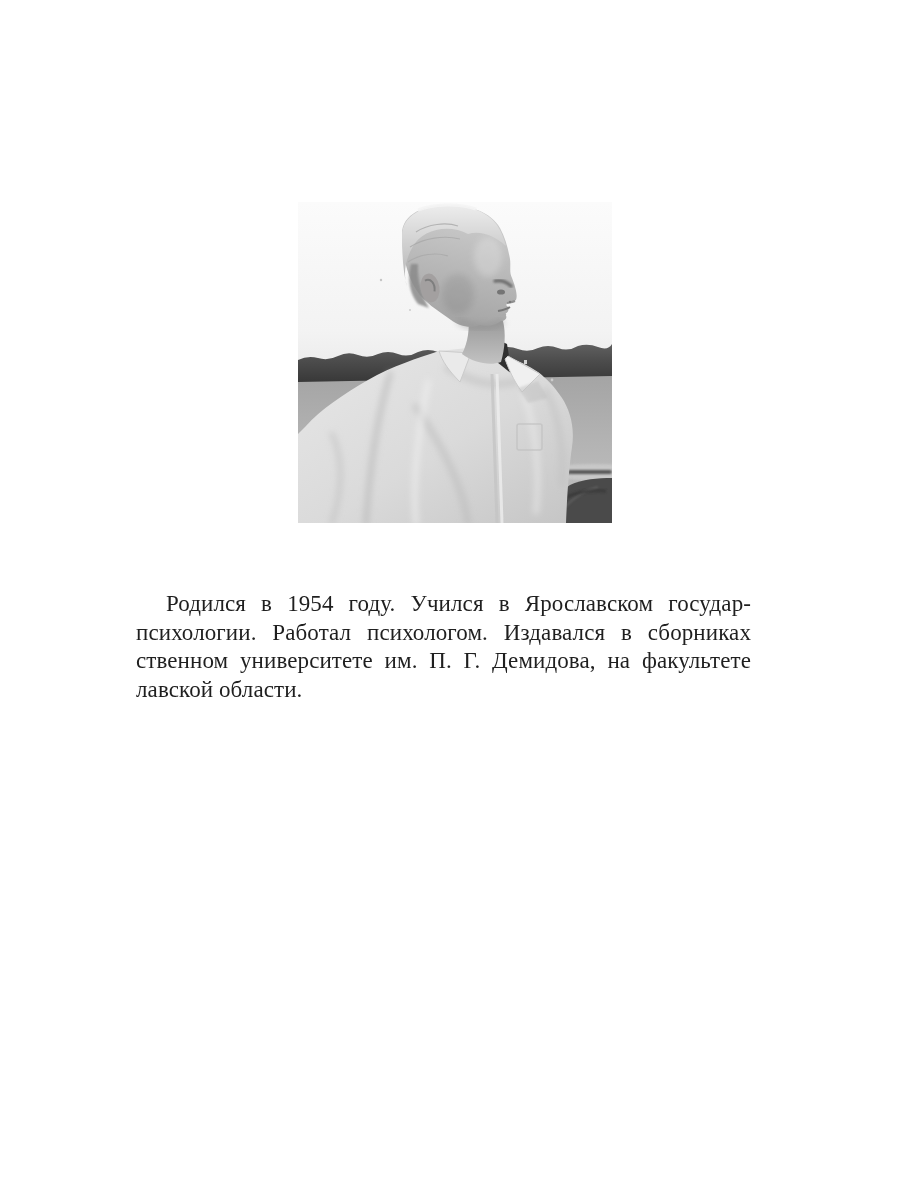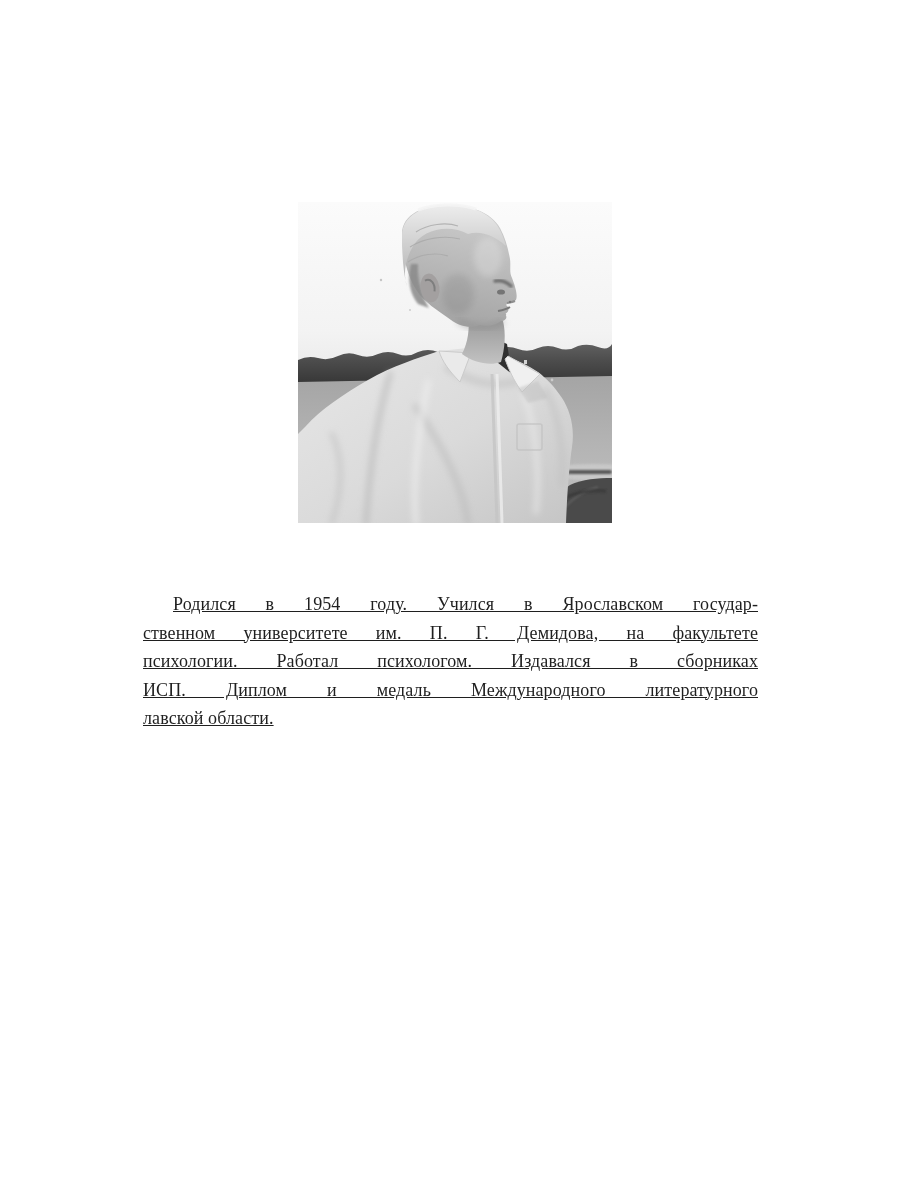--- a/index.html
+++ b/index.html
@@ -16,27 +16,26 @@
   }
   .photo {
     position: absolute;
     left: 298px; top: 202px;
     width: 314px; height: 321px;
     overflow: hidden;
   }
   .photo svg { display: block; width: 314px; height: 321px; }
   .bio {
     position: absolute;
-    left: 143px; top: 590px;
+    left: 136px; top: 590px;
     width: 615px;
-    font-size: 18px;
+    font-size: 23px;
     line-height: 28.5px;
     color: var(--ink, #1f1f1f);
     letter-spacing: 0.1px;
-    text-decoration: underline;
   }
   .bio .line {
     text-align: justify;
     text-align-last: justify;
   }
   .bio .line.indent { text-indent: 30px; }
   .bio .line.last { text-align: center; text-align-last: left; }
 </style>
 </head>
 <body>
@@ -155,19 +154,18 @@
         <circle cx="212" cy="100" r="1.2" fill="#777777"></circle>
         <path d="M200,109 C205,108 209,107 212,105" stroke="#777777" stroke-width="2" fill="none"></path>
         <path d="M199,114 C203,114 206,113 208,112" stroke="#aaaaaa" stroke-width="1.5" fill="none"></path>
         <path d="M160,118 C175,128 195,127 205,119" stroke="#8c8c8c" stroke-width="6" fill="none" opacity="0.5" filter="url(#softer)"></path>
       </g>
     </svg>
   </div>
 
   <div class="bio" style="color: rgb(31, 31, 31);">
     <div class="line indent">Родился в 1954 году. Учился в Ярославском государ-</div>
+    <div class="line">психологии. Работал психологом. Издавался в сборниках</div>
     <div class="line">ственном университете им. П. Г. Демидова, на факультете</div>
-    <div class="line">психологии. Работал психологом. Издавался в сборниках</div>
-    <div class="line">ИСП. Диплом и медаль Международного литературного</div>
     <div class="line last">лавской области.</div>
   </div>
 
 </div>
 
 </body></html>

